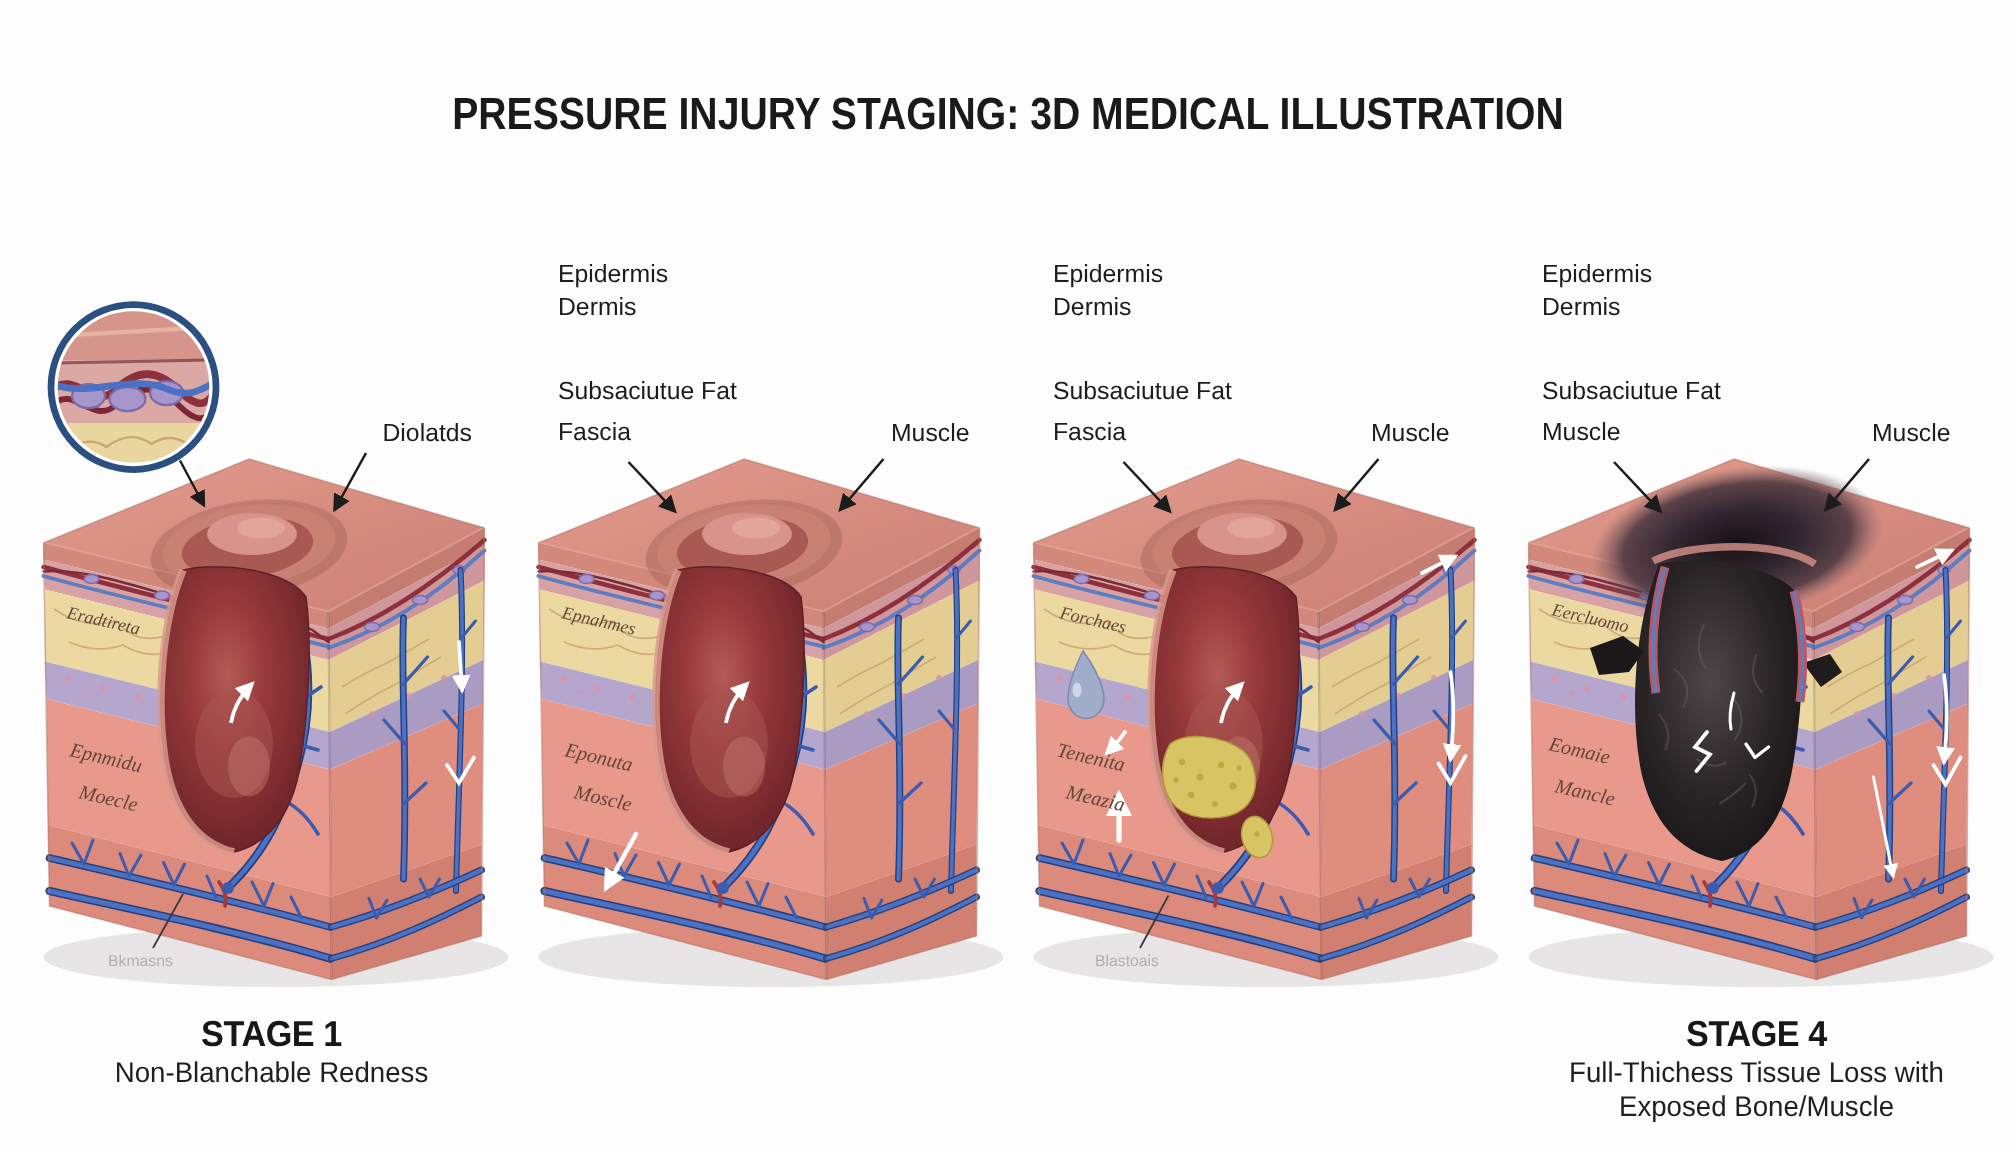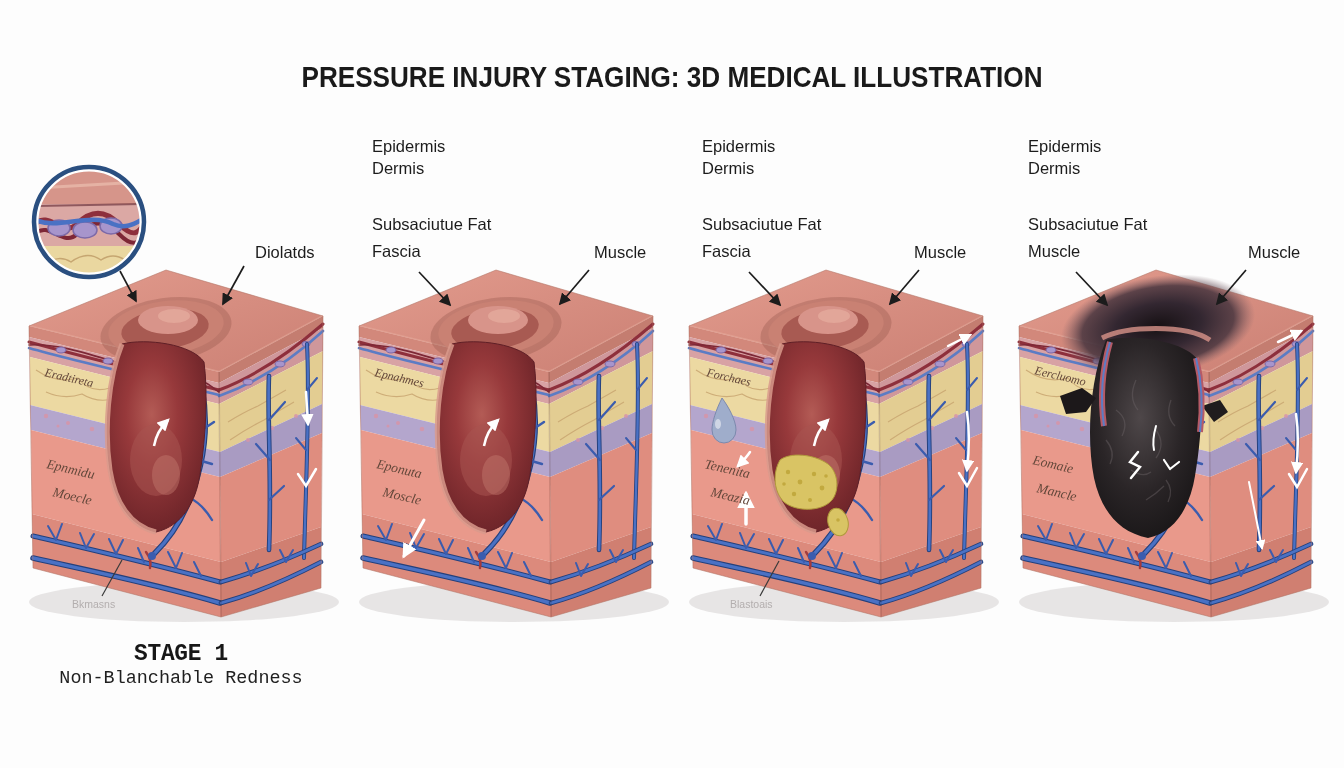--- a/index.html
+++ b/index.html
@@ -2,23 +2,23 @@
 <html><head>
 <meta charset="utf-8">
 <style>
   html,body{margin:0;padding:0;}
   body{width:1344px;height:768px;background:#fdfdfd;overflow:hidden;position:relative;
        font-family:"Liberation Sans",sans-serif;color:#1b1b1b;}
   .title{position:absolute;top:40px;left:0;width:100%;text-align:center;
          font-size:30px;font-weight:700;letter-spacing:0;color:#1a1a1a;
          transform:scaleX(0.87);}
   .panels{position:absolute;top:130px;left:16px;display:flex;}
-  .panel{width:330px;flex:0 0 330px;}
+  .panel{width:330px;flex:0 0 330px;margin-top:36px;}
   svg.fig{display:block;width:330px;height:500px;}
-  .caption{text-align:center;margin-top:10px;font-family:Liberation Mono, monospace;}
+  .caption{text-align:center;margin-top:10px;}
   .stage-title{font-size:24px;font-weight:700;letter-spacing:-0.3px;color:#171717;transform:scaleX(0.95);}
   .stage-sub{font-size:19px;line-height:23px;color:#1f1f1f;transform:scaleX(0.97);}
   text.lbl{font-size:16.5px;fill:#1c1c1c;font-family:"Liberation Sans",sans-serif;}
   text.tt{font-size:12px;fill:#63473a;font-style:italic;font-family:"Liberation Serif",serif;}
   text.ttm{font-size:13.5px;}
   text.gray{font-size:10.5px;fill:#b3aeae;font-style:normal;font-family:"Liberation Sans",sans-serif;}
 </style>
 </head>
 <body>
 
@@ -325,15 +325,20 @@
       <text class="lbl" x="22" y="127">Muscle</text>
       <text class="lbl" x="242" y="128">Muscle</text>
       <g fill="none" stroke="#1c1c1c" stroke-width="1.7">
         <path d="M70,142 L101,175" marker-end="url(#arrowB)"></path>
         <path d="M240,140 L211,174" marker-end="url(#arrowB)"></path>
       </g>
       <text class="tt" x="28" y="244" transform="rotate(13 28 244)">Eercluomo</text>
       <text class="tt ttm" x="26" y="334" transform="rotate(13 26 334)">Eomaie</text>
       <text class="tt ttm" x="30" y="362" transform="rotate(13 30 362)">Mancle</text>
     </svg>
+    <div class="caption">
+      <div class="stage-title">STAGE 4</div>
+      <div class="stage-sub">Full-Thichess Tissue Loss with</div>
+      <div class="stage-sub">Exposed Bone/Muscle</div>
+    </div>
   </section>
 
 </div>
 
 </body></html>

